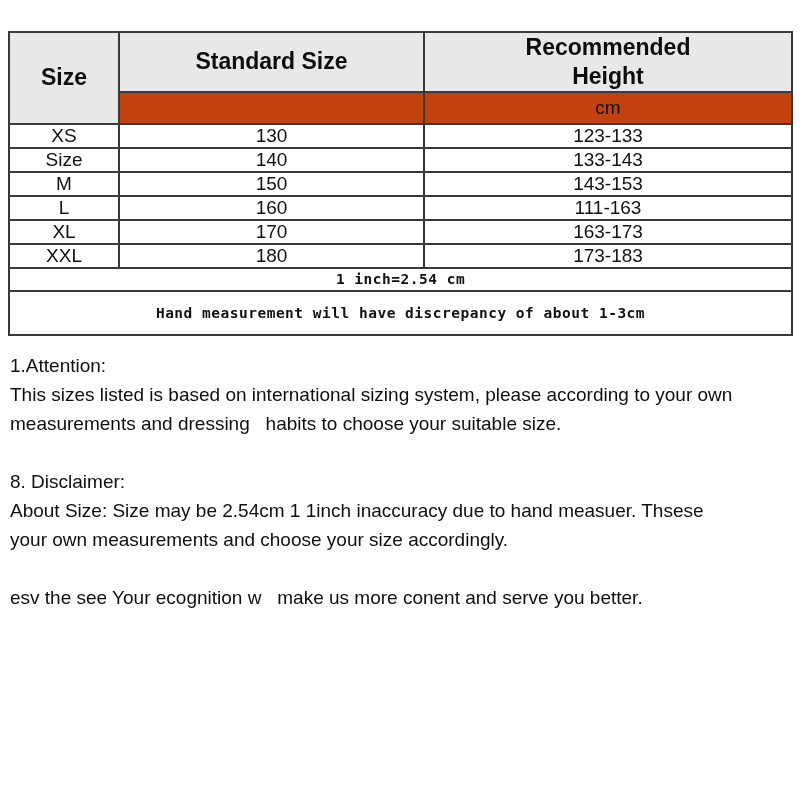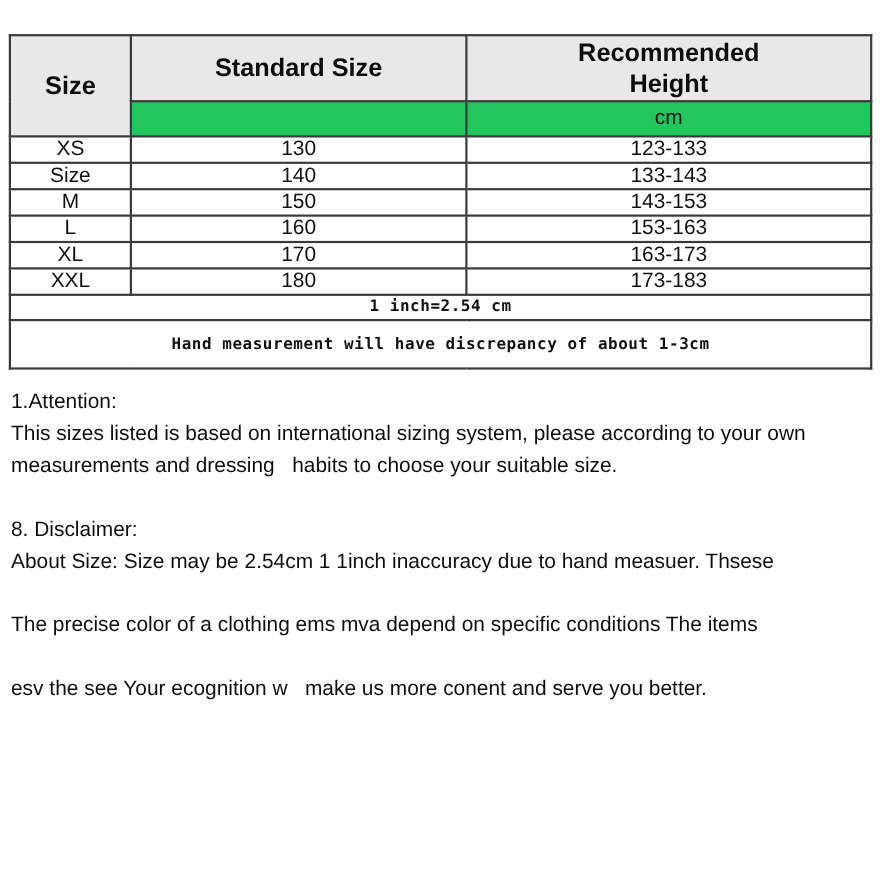--- a/index.html
+++ b/index.html
@@ -33,21 +33,21 @@
   th.hdr {
     background: #e9e8e8;
     font-size: 23px;
     font-weight: bold;
     color: #0d0d0d;
   }
   th.hdr-size { height: 90px; }
   tr.hdr-row1 { height: 58px; }
   tr.hdr-row2 { height: 32px; }
   tr.hdr-row2 th {
-    background: #22c55e;
+    background: #c2410c;
     font-weight: normal;
     font-size: 19px;
   }
   .rec-height-wrap {
     display: inline-block;
     max-width: 200px;
     line-height: 1.25;
   }
 
   tr.data-row { height: 22px; }
@@ -108,21 +108,21 @@
         <td>133-143</td>
       </tr>
       <tr class="data-row">
         <td>M</td>
         <td>150</td>
         <td>143-153</td>
       </tr>
       <tr class="data-row">
         <td>L</td>
         <td>160</td>
-        <td>153-163</td>
+        <td>111-163</td>
       </tr>
       <tr class="data-row">
         <td>XL</td>
         <td>170</td>
         <td>163-173</td>
       </tr>
       <tr class="data-row">
         <td>XXL</td>
         <td>180</td>
         <td>173-183</td>
@@ -138,22 +138,22 @@
 
   <div class="notes">
     <div class="note-section">
       <div class="text-line">1.Attention:</div>
       <div class="text-line">This sizes listed is based on international sizing system, please according to your own</div>
       <div class="text-line">measurements and dressing   habits to choose your suitable size.</div>
     </div>
     <div class="note-section">
       <div class="text-line">8. Disclaimer:</div>
       <div class="text-line">About Size: Size may be 2.54cm 1 1inch inaccuracy due to hand measuer. Thsese</div>
+      <div class="text-line">your own measurements and choose your size accordingly.</div>
     </div>
     <div class="note-section">
-      <div class="text-line">The precise color of a clothing ems mva depend on specific conditions The items</div>
     </div>
     <div class="note-section">
       <div class="text-line">esv the see Your ecognition w   make us more conent and serve you better.</div>
     </div>
   </div>
 
 </div>
 
 </body></html>

